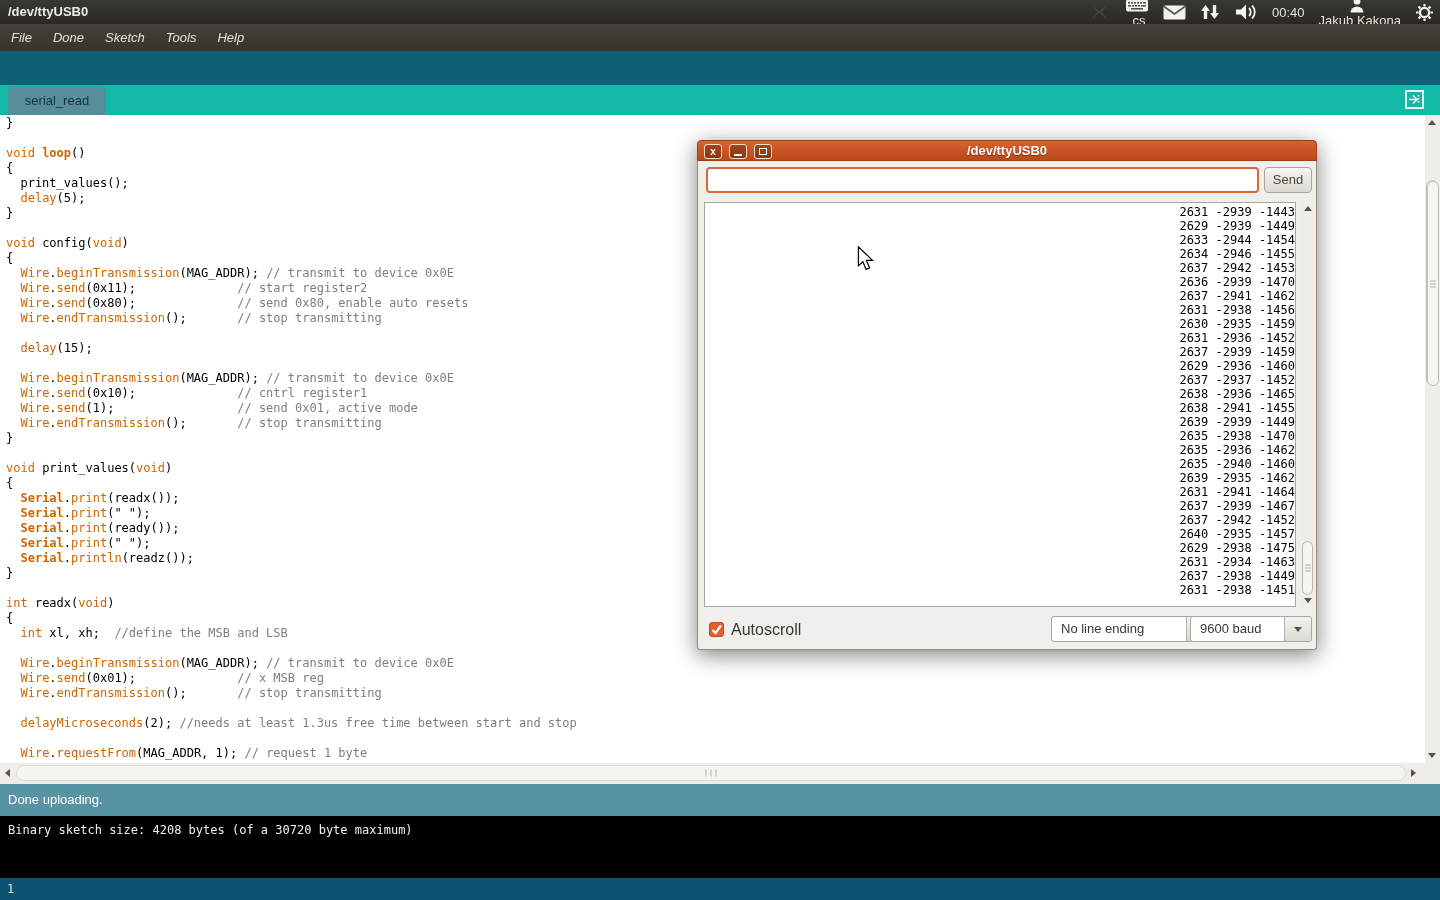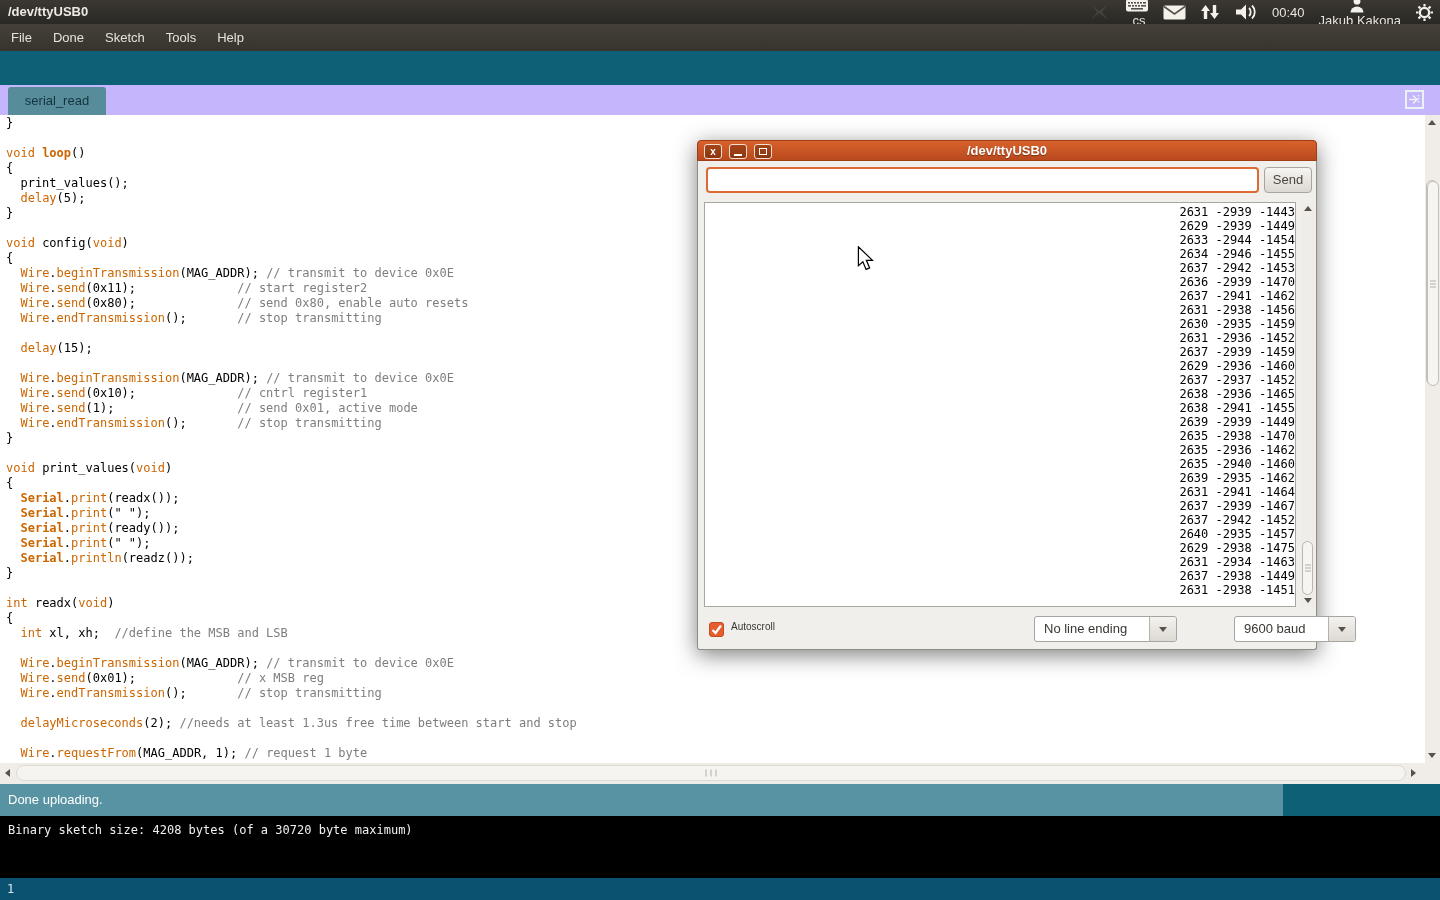--- a/index.html
+++ b/index.html
@@ -9,29 +9,29 @@
   
   #panel { position:absolute; left:0; top:0; width:1440px; height:24px;
     background:linear-gradient(#3b3833,#2a2824); color:#edeae3; }
   #panel-title { position:absolute; left:8px; top:0; line-height:24px; font-weight:bold; font-size:13px; }
   #tray { position:absolute; right:6px; top:0; height:24px; display:flex; align-items:center; gap:14px; font-size:13px; color:#e8e4db; }
   .tray-ico { display:inline-flex; align-items:center;flex-direction:column; }
 
   
   #menubar { position:absolute; left:0; top:24px; width:1440px; height:27px;
     background:linear-gradient(#454139,#37342d); display:flex; align-items:center; gap:19px; padding-left:10px; }
-  .menu-item { color:#e6e2d7; font-size:13px; padding:0 1px; cursor:default; }
+  .menu-item { color:#e6e2d7; font-size:13px; padding:0 1px; cursor:default;font-style:italic; }
 
   
   #toolbar { position:absolute; left:0; top:51px; width:1440px; height:34px; background:#0d6076; }
   .tb { position:absolute; top:55px; width:26px; height:26px; }
   .tb svg { display:block; }
 
   
-  #tabbar { position:absolute; left:0; top:85px; width:1440px; height:30px; background:#c4b5fd; }
+  #tabbar { position:absolute; left:0; top:85px; width:1440px; height:30px; background:#14b8a6; }
   #tab-active { position:absolute; left:8px; top:2px; width:98px; height:28px; background:#578c9b;
     border-radius:3px 3px 0 0; color:#13343d; font-size:13px; text-align:center; line-height:28px; }
   #editor-toggle { position:absolute; right:16px; top:5px; width:19px; height:19px; border:2px solid #eaf2f4; }
 
   
   #editor { position:absolute; left:0; top:115px; width:1425px; height:648px; background:#ffffff; overflow:hidden; }
   #code { position:absolute; left:6px; top:1px; font-family:"DejaVu Sans Mono","Liberation Mono",monospace;
     font-size:12px; line-height:15px; white-space:pre; color:#000; }
   .kw { color:#cc6600; }
   b.kw { font-weight:bold; }
@@ -49,21 +49,21 @@
   .arr.down  { border-left:4px solid transparent; border-right:4px solid transparent; border-top:5px solid #57534c; }
   .arr.left  { border-top:4px solid transparent; border-bottom:4px solid transparent; border-right:5px solid #57534c; }
   .arr.right { border-top:4px solid transparent; border-bottom:4px solid transparent; border-left:5px solid #57534c; }
   #hscroll { position:absolute; left:0; top:763px; width:1440px; height:21px; }
   #hthumb { position:absolute; left:16px; top:2px; width:1390px; height:16px; background:#f6f4f1;
     border:1px solid #dedad4; border-radius:8px; }
   .grips-h { position:absolute; left:50%; top:50%; transform:translate(-50%,-50%); display:flex; }
   .grips-h i { display:block; width:1px; height:7px; background:#b3afa8; margin:0 2px; }
 
   
-  #statusbar { position:absolute; left:0; top:784px; width:1283px; height:32px; background:#5793a2;
+  #statusbar { position:absolute; left:0; top:784px; width:1440px; height:32px; background:#5793a2;
     color:#ffffff; font-size:13px; line-height:32px; padding-left:8px; }
   #console { position:absolute; left:0; top:816px; width:1440px; height:62px; background:#000000;
     color:#f0f0f0; font-family:"DejaVu Sans Mono","Liberation Mono",monospace; font-size:12px; padding:7px 8px; }
   #footer { position:absolute; left:0; top:878px; width:1440px; height:22px; background:#0b5170;
     color:#d5e6ee; font-family:"DejaVu Sans Mono","Liberation Mono",monospace; font-size:12px; line-height:22px; padding-left:7px; }
 
   
   #serial-win { position:absolute; left:697px; top:140px; width:620px; height:510px;
     background:#f1efec; border:1px solid #8f8b85; border-top:none; border-radius:5px 5px 3px 3px;
     box-shadow:0 5px 22px rgba(0,0,0,.5); }
@@ -88,29 +88,29 @@
     border:1px solid #a9a5a0; overflow:hidden; }
   #sw-output pre { font-family:"DejaVu Sans Mono","Liberation Mono",monospace; font-size:12px;
     line-height:14px; color:#000; padding:2px 0 0 4px; white-space:pre;text-align:right; }
   #sw-vscroll { position:absolute; left:603px; top:63px; width:14px; height:404px; background:#f0ede9; }
   #sw-vthumb { position:absolute; left:1px; bottom:12px; width:11px; height:54px; background:#f7f5f2;
     border:1px solid #b9b5af; border-radius:6px; }
 
   #sw-check { position:absolute; left:11px; top:482px; width:15px; height:15px; border:1px solid #c14e22;
     border-radius:3px; background:#fff; }
   #sw-check.checked { background:#e65e2e; }
-  #sw-autoscroll-label { position:absolute; left:33px; top:481px; font-size:10px; color:#3a3733; }
+  #sw-autoscroll-label { position:absolute; left:33px; top:481px; font-size:16px; color:#3a3733; }
   .dropdown { position:absolute; top:476px; height:26px; background:#ffffff; border:1px solid #a8a49f;
     border-radius:3px; font-size:13px; color:#3a3733; }
   .dd-text { position:absolute; left:9px; top:0; line-height:24px; }
   .dd-btn { position:absolute; right:0; top:0; width:27px; height:100%;
     background:linear-gradient(#f4f2ef,#ddd9d3); border-left:1px solid #b5b1ab; border-radius:0 3px 3px 0; }
   .dd-btn .arr { left:9px; top:10px; }
-  #dd-ending { left:336px; width:143px; }
-  #dd-baud { left:492px; width:122px;margin-left:44px; }
+  #dd-ending { left:353px; width:163px; }
+  #dd-baud { left:492px; width:122px; }
 
   
   #cursor { position:absolute; left:857px; top:246px; }
 </style>
 </head>
 <body>
 
 <div id="panel">
   <span id="panel-title">/dev/ttyUSB0</span>
   <div id="tray">

